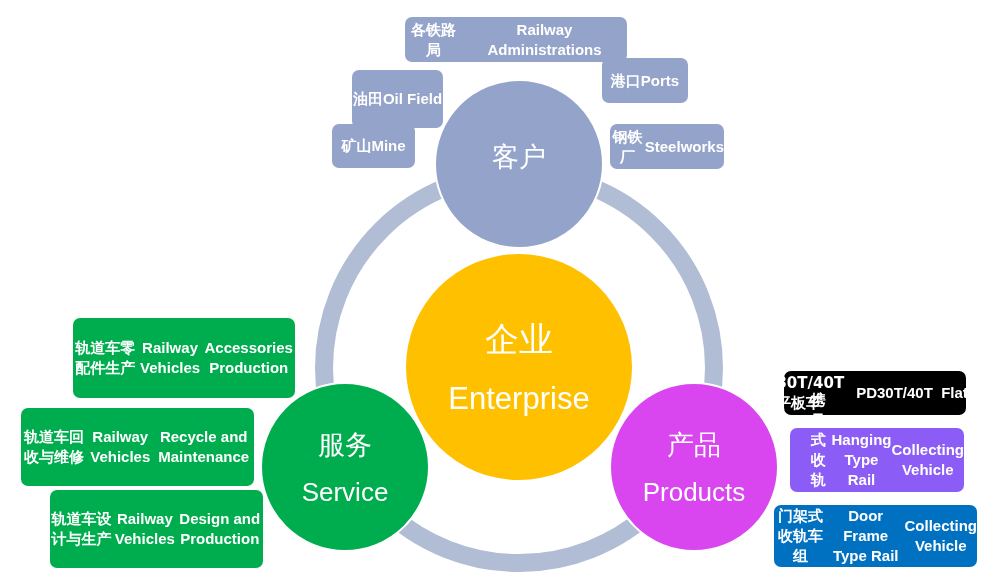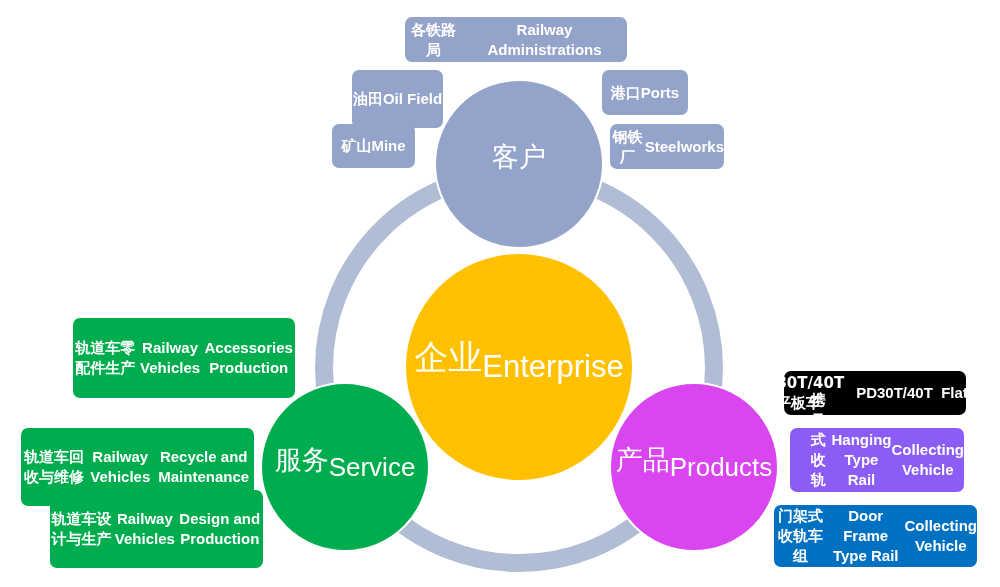--- a/index.html
+++ b/index.html
@@ -1,20 +1,20 @@
 <!DOCTYPE html>
 <html><head>
 <meta charset="utf-8">
 <style>
   html, body { margin:0; padding:0; background:#ffffff; }
   body { width:1000px; height:587px; position:relative; overflow:hidden;
          font-family:"Liberation Sans", "DejaVu Sans", sans-serif; }
   #ring { position:absolute; left:0; top:0; }
   .circle { position:absolute; border-radius:50%; color:#fff; display:flex;
-            flex-direction:row; align-items:center; justify-content:center; text-align:center; }
+            flex-direction:column; align-items:center; justify-content:center; text-align:center; }
   .circle .cn { font-family:"DejaVu Sans", sans-serif; font-weight:300; }
   .circle .en { font-family:"Liberation Sans", sans-serif; }
   .sm { width:166px; height:166px; border:2px solid #ffffff; box-sizing:content-box; }
   .sm .cn { font-size:27px; margin-bottom:14px; }
   .sm .en { font-size:26px; }
   #c-clients { left:434px; top:79px; background:#94a3ca; }
   #c-service { left:260px; top:382px; background:#00ad4e; }
   #c-products { left:609px; top:382px; background:#0070c0; }
   #c-ent { left:406px; top:254px; width:226px; height:226px; background:#ffc000; }
   #c-ent .cn { font-size:34px; margin-bottom:18px; }
@@ -58,35 +58,35 @@
   <span class="en">Railway Administrations</span>
 </div>
 <div class="box client" style="left: 352px; top: 70px; width: 91px; height: 58px; background: rgb(148, 163, 202);">
   <span class="cn">油田</span>
   <span class="en">Oil Field</span>
 </div>
 <div class="box client" style="left: 332px; top: 124px; width: 83px; height: 44px; background: rgb(148, 163, 202);">
   <span class="cn">矿山</span>
   <span class="en">Mine</span>
 </div>
-<div class="box client" style="left: 602px; top: 70px; width: 86px; height: 45px; background: rgb(148, 163, 202);">
+<div class="box client" style="left: 602px; top: 58px; width: 86px; height: 45px; background: rgb(148, 163, 202);">
   <span class="cn">港口</span>
   <span class="en">Ports</span>
 </div>
 <div class="box client" style="left: 610px; top: 124px; width: 114px; height: 45px; background: rgb(148, 163, 202);">
   <span class="cn">钢铁厂</span>
   <span class="en">Steelworks</span>
 </div>
 
 <div class="box service" style="left: 73px; top: 318px; width: 222px; height: 80px; background: rgb(0, 173, 78);">
   <span class="cn">轨道车零配件生产</span>
   <span class="en">Railway Vehicles</span>
   <span class="en">Accessories Production</span>
 </div>
-<div class="box service" style="left: 21px; top: 428px; width: 233px; height: 78px; background: rgb(0, 173, 78);">
+<div class="box service" style="left: 21px; top: 408px; width: 233px; height: 78px; background: rgb(0, 173, 78);">
   <span class="cn">轨道车回收与维修</span>
   <span class="en">Railway Vehicles</span>
   <span class="en">Recycle and Maintenance</span>
 </div>
 <div class="box service" style="left: 50px; top: 490px; width: 213px; height: 78px; background: rgb(0, 173, 78);">
   <span class="cn">轨道车设计与生产</span>
   <span class="en">Railway Vehicles</span>
   <span class="en">Design and Production</span>
 </div>
 

